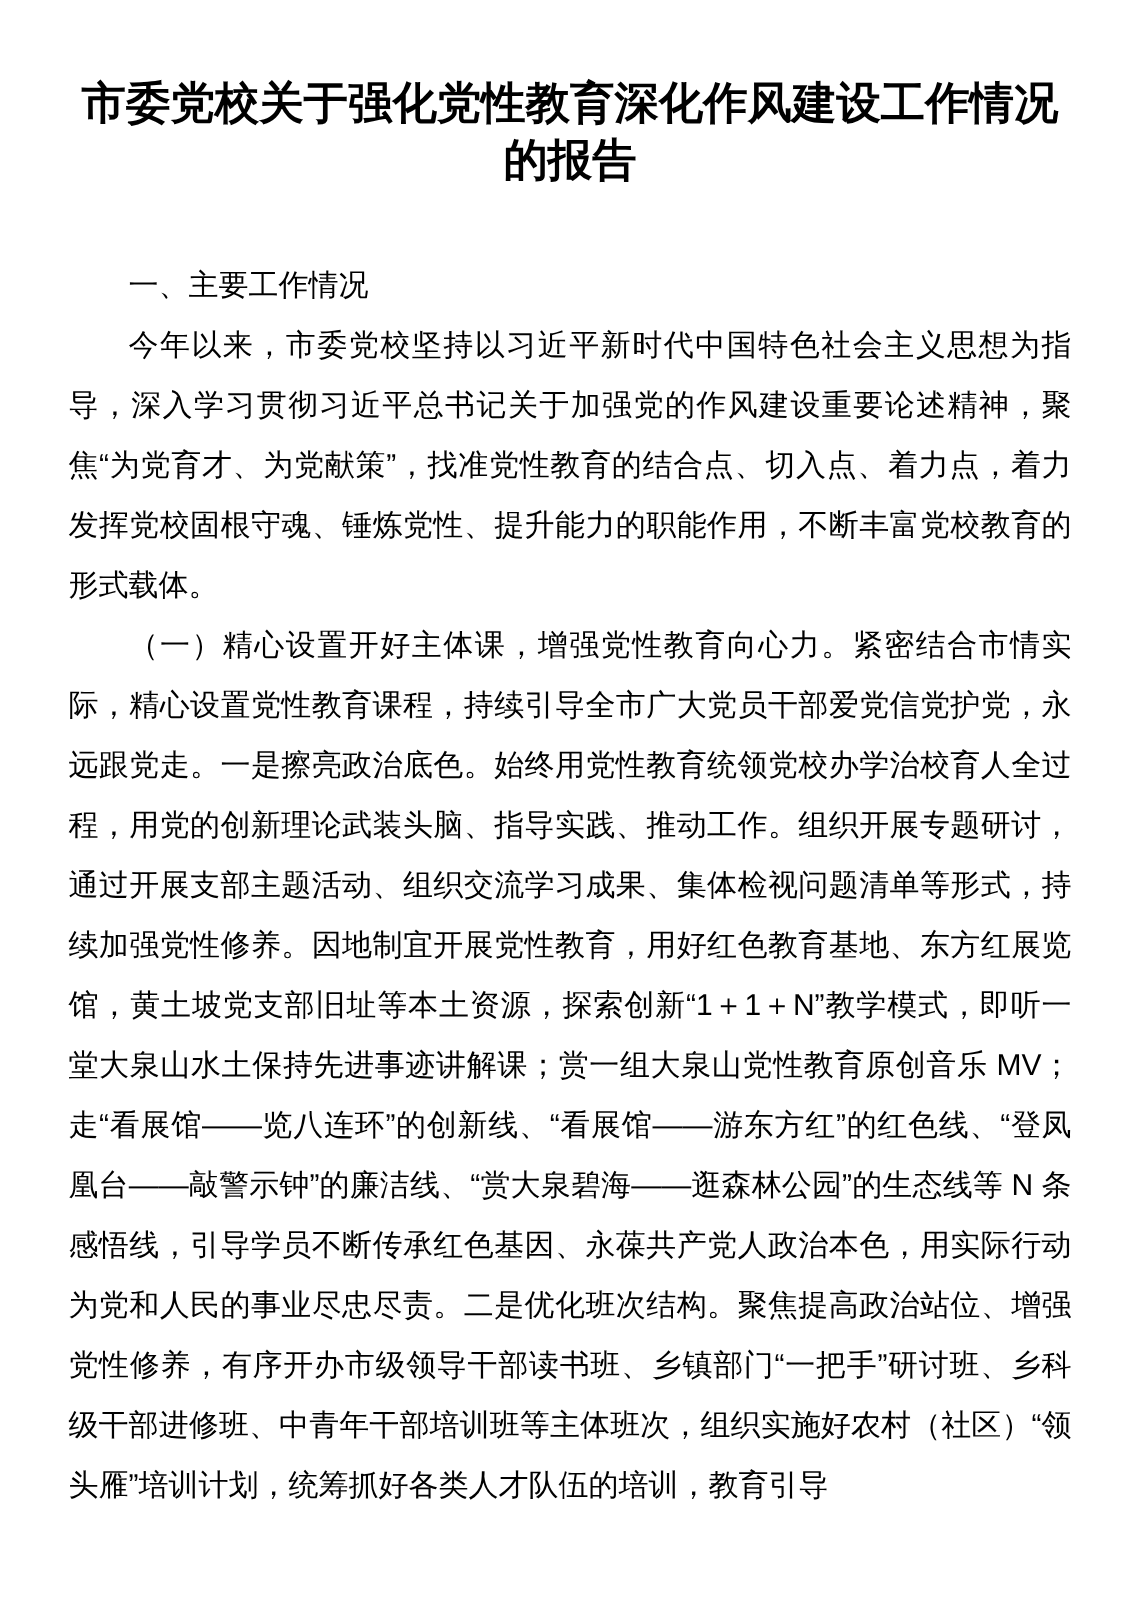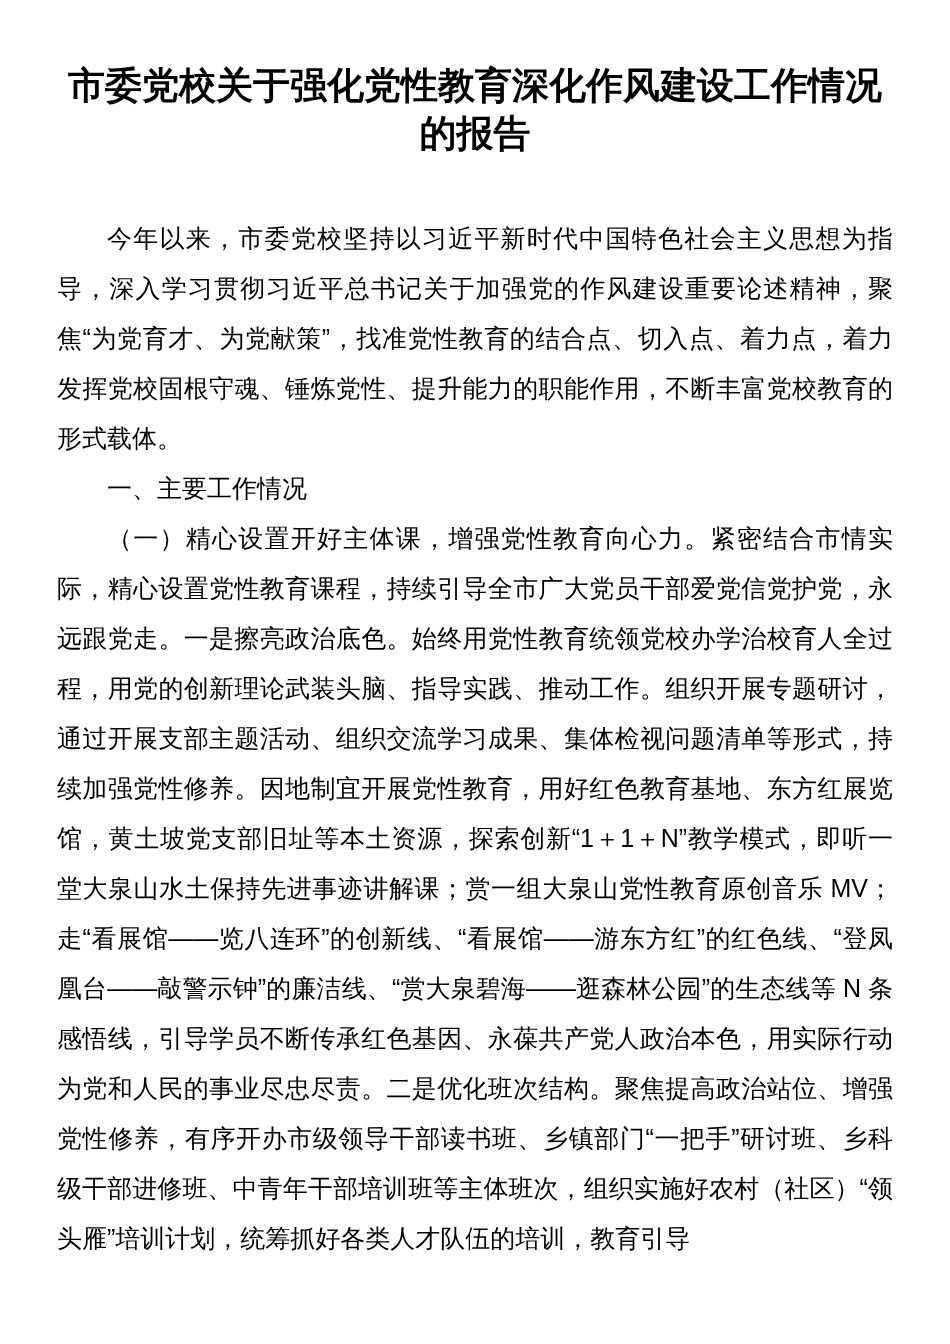--- a/index.html
+++ b/index.html
@@ -41,17 +41,17 @@
   .doc-body b {
     font-weight: 400;
   }
 </style>
 </head>
 <body>
 
 <div class="page">
   <h1 class="doc-title">市委党校关于强化党性教育深化作风建设工作情况的报告</h1>
   <div class="doc-body">
+      <p><span>一、主要工作情况</span></p>
       <p><span>今年以来，市委党校坚持以习近平新时代中国特色社会主义思想为指导，深入学习贯彻习近平总书记关于加强党的作风建设重要论述精神，聚焦“为党育才、为党献策”，找准党性教育的结合点、切入点、着力点，着力发挥党校固根守魂、锤炼党性、提升能力的职能作用，不断丰富党校教育的形式载体。</span></p>
-      <p><span>一、主要工作情况</span></p>
       <p><span>（一）精心设置开好主体课，增强党性教育向心力。紧密结合市情实际，精心设置党性教育课程，持续引导全市广大党员干部爱党信党护党，永远跟党走。</span><b>一是</b><span>擦亮政治底色。始终用党性教育统领党校办学治校育人全过程，用党的创新理论武装头脑、指导实践、推动工作。组织开展专题研讨，通过开展支部主题活动、组织交流学习成果、集体检视问题清单等形式，持续加强党性修养。因地制宜开展党性教育，用好红色教育基地、东方红展览馆，黄土坡党支部旧址等本土资源，探索创新“1＋1＋N”教学模式，即听一堂大泉山水土保持先进事迹讲解课；赏一组大泉山党性教育原创音乐 MV；走“看展馆——览八连环”的创新线、“看展馆——游东方红”的红色线、“登凤凰台——敲警示钟”的廉洁线、“赏大泉碧海——逛森林公园”的生态线等 N 条感悟线，引导学员不断传承红色基因、永葆共产党人政治本色，用实际行动为党和人民的事业尽忠尽责。</span><b>二是</b><span>优化班次结构。聚焦提高政治站位、增强党性修养，有序开办市级领导干部读书班、乡镇部门“一把手”研讨班、乡科级干部进修班、中青年干部培训班等主体班次，组织实施好农村（社区）“领头雁”培训计划，统筹抓好各类人才队伍的培训，教育引导</span></p>
     </div>
 </div>
 
 </body></html>

